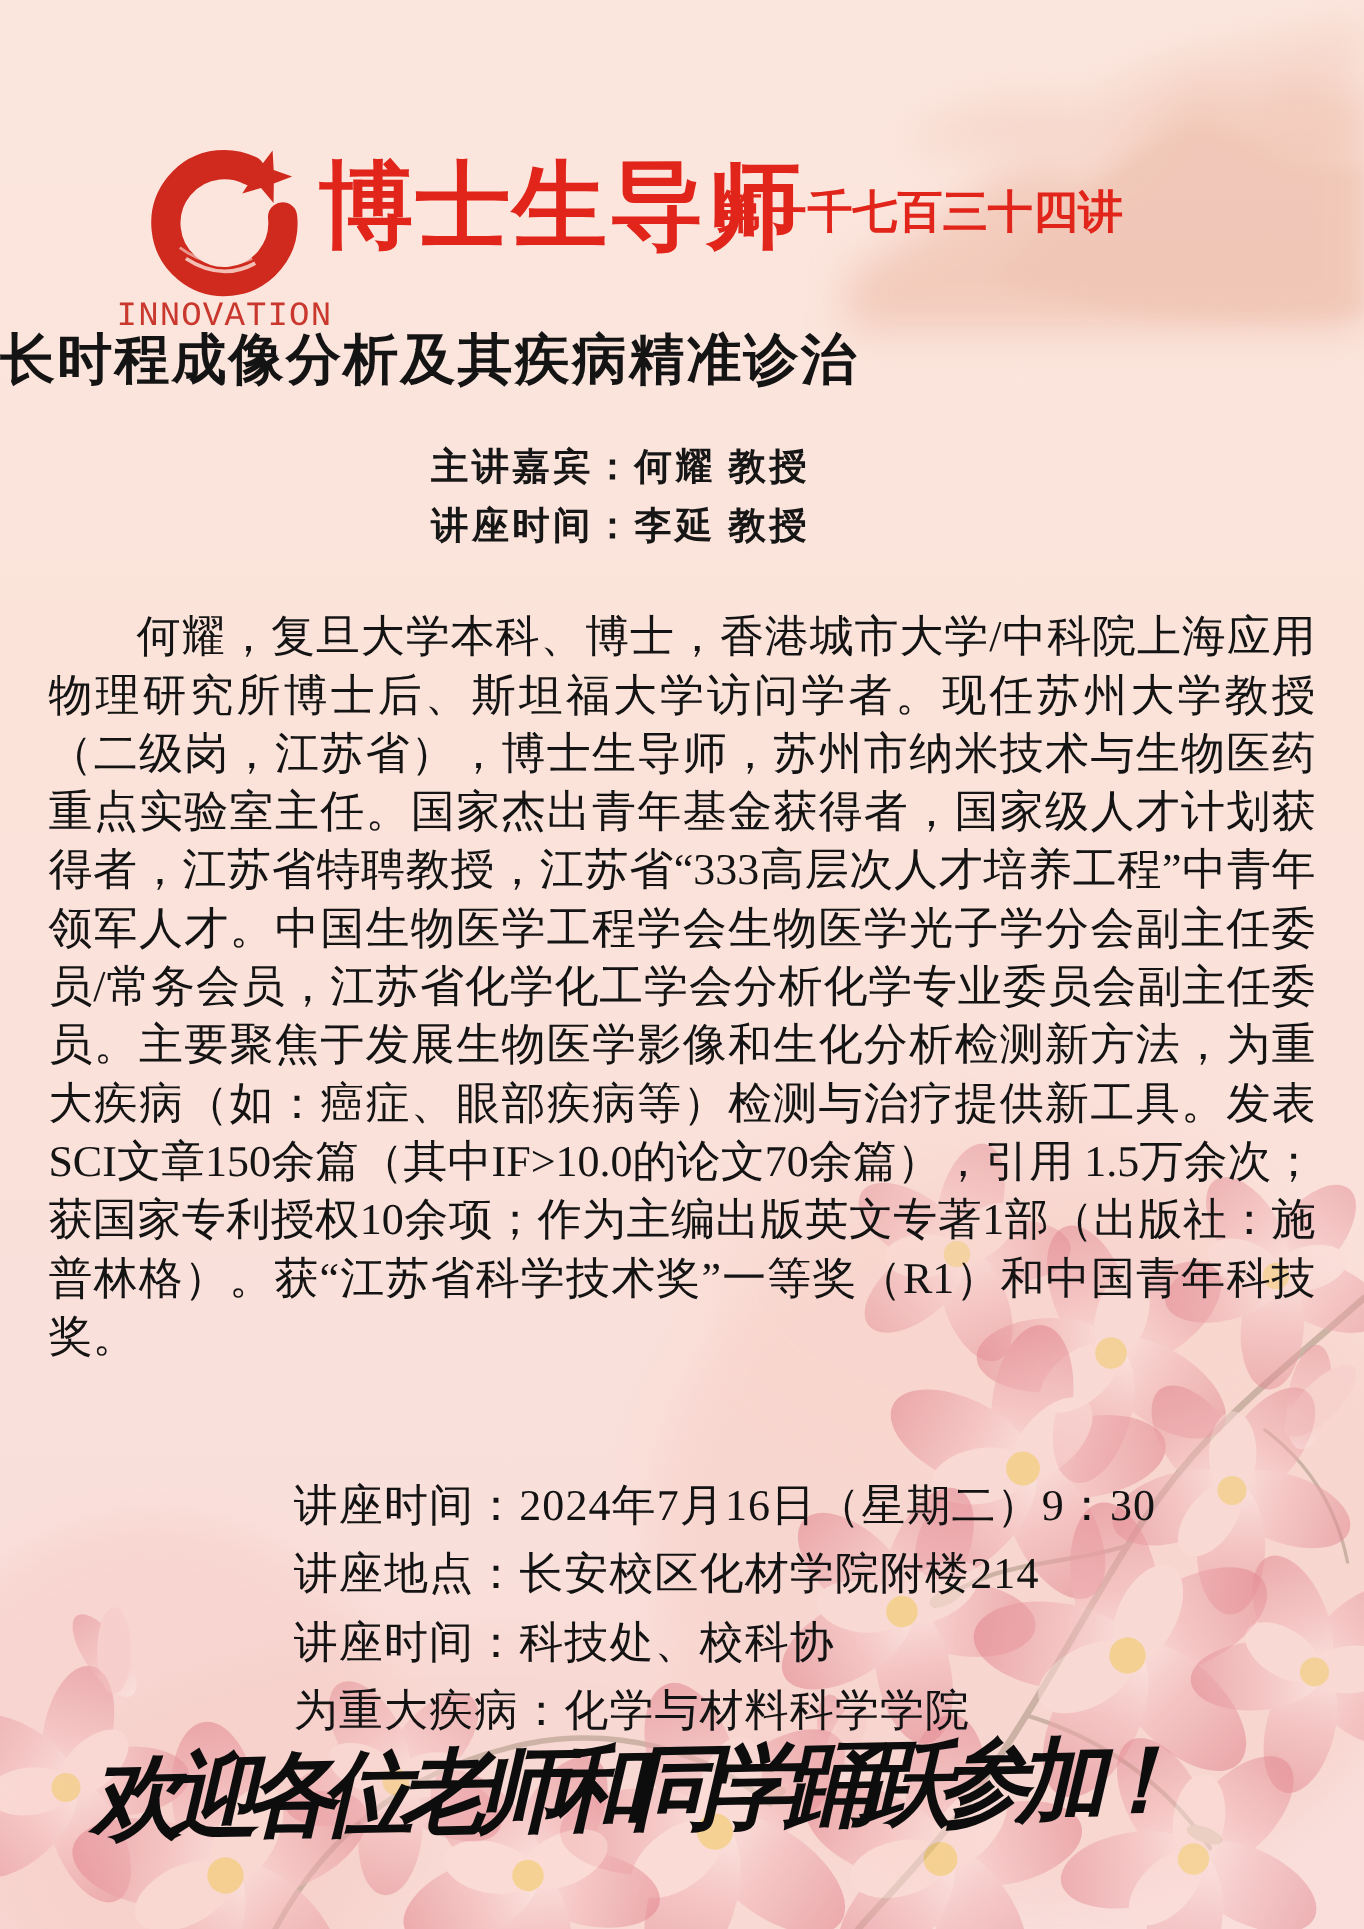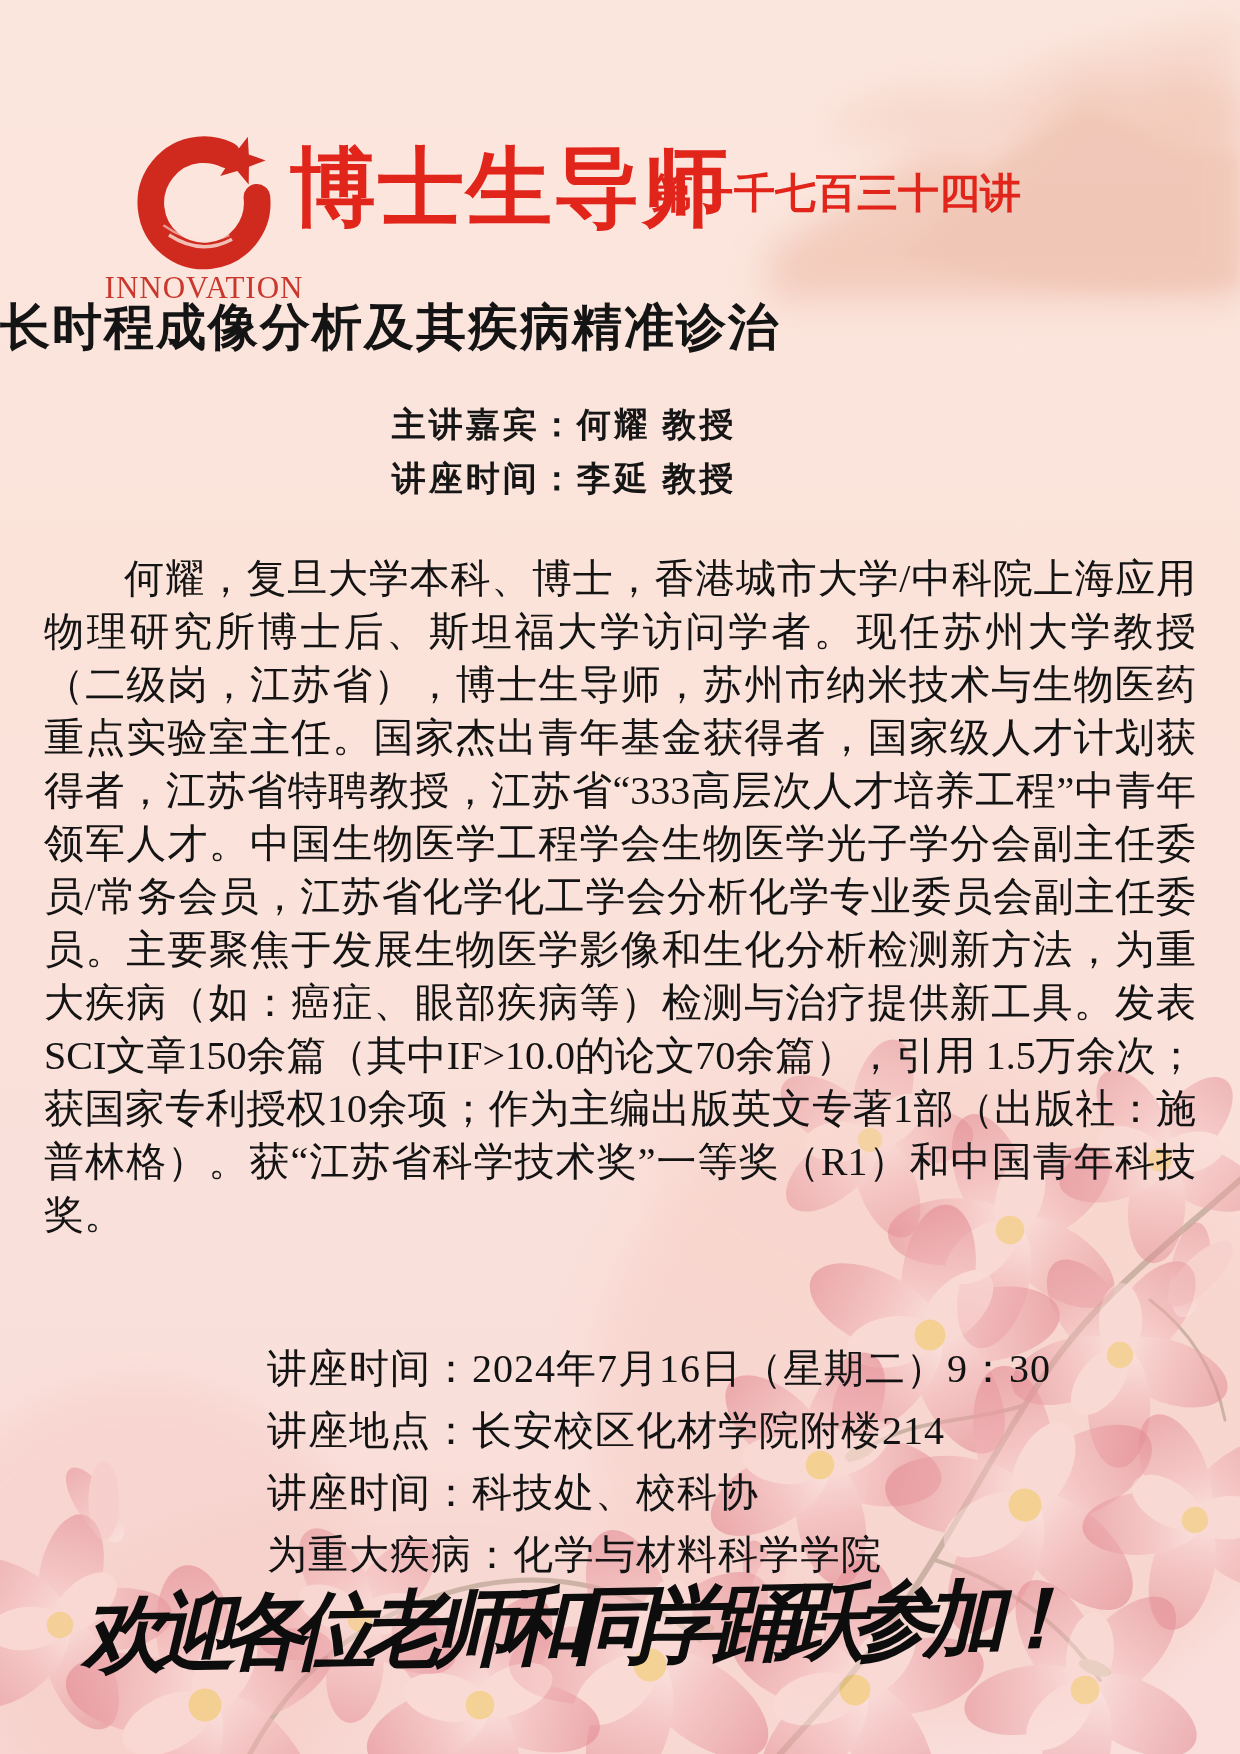--- a/index.html
+++ b/index.html
@@ -12,21 +12,21 @@
     font-family:"Liberation Serif", serif;
   }
   .bg-art{position:absolute;inset:0;z-index:0;pointer-events:none;}
   .layer{position:absolute;z-index:1;}
 
   
   .logo-block{left:95px;top:116px;width:218px;text-align:center;}
   .logo-mark{display:block;margin:0 auto;width:178px;height:168px;}
   .logo-text{
     margin-top:-14px;
-    font-family:Liberation Serif, serif;
+    font-family:Liberation Mono, monospace;
     font-size:31px;letter-spacing:1px;color:#c9372d;font-weight:500;
   }
   .forum-title{
     left:290px;top:144px;
     font-family:"Liberation Sans", sans-serif;
     font-weight:700;font-size:86px;line-height:1;color:#e1251b;
     letter-spacing:2px;
   }
   .session-no{
     left:652px;top:176px;

